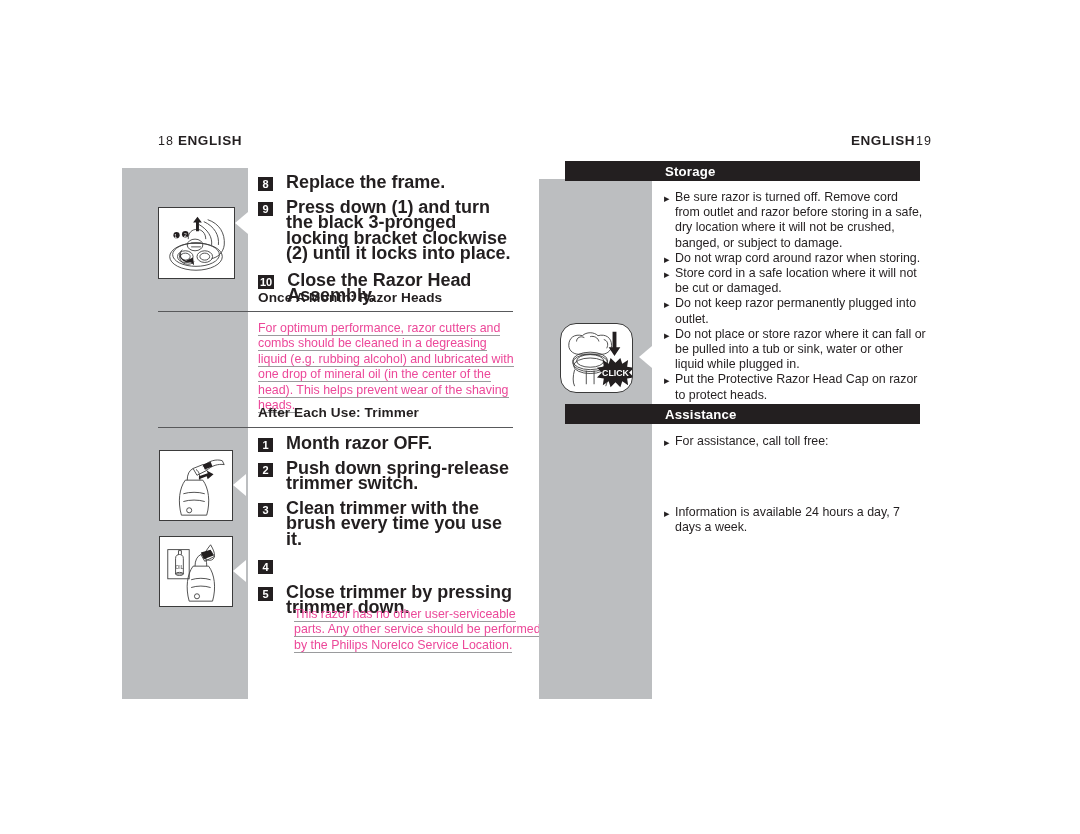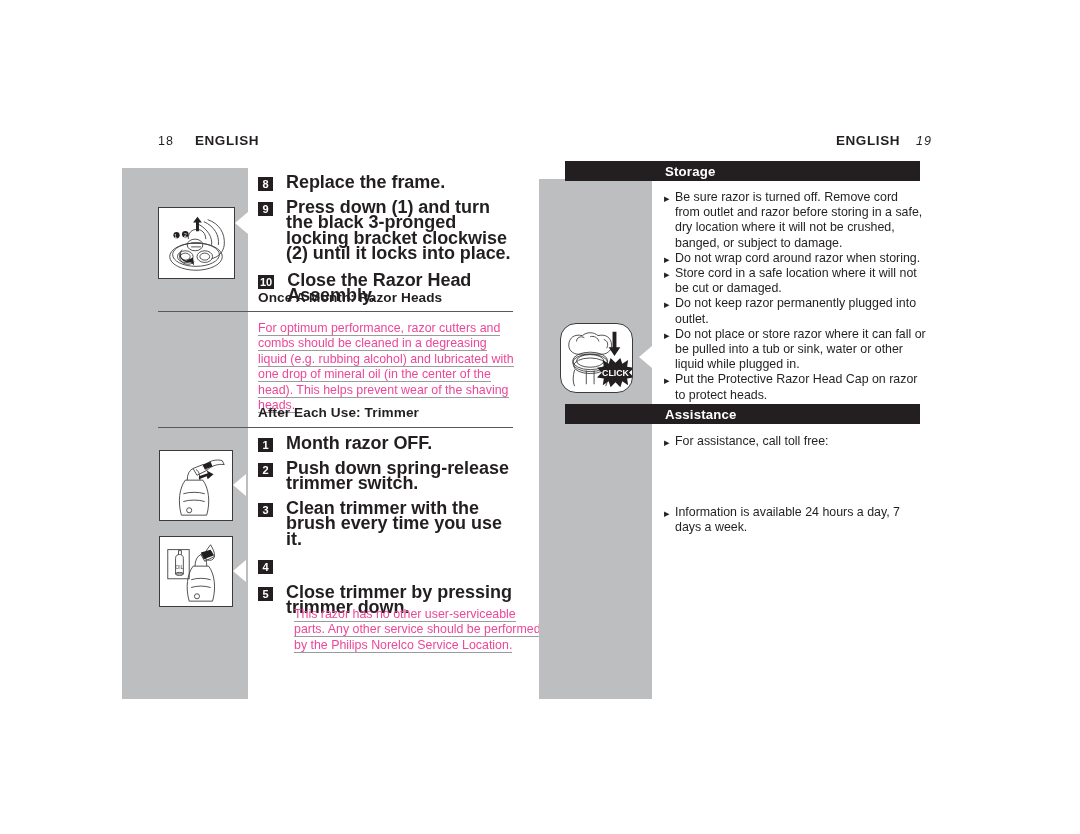--- a/index.html
+++ b/index.html
@@ -37,23 +37,23 @@
     font-size: 12.5px;
     color: #231f20;
     letter-spacing: 1px;
   }
   .runhead .word {
     font-weight: bold;
     font-size: 13.5px;
     letter-spacing: 0.6px;
   }
   .runhead-left  { left: 158px; }
-  .runhead-left .folio { margin-right: 21px; }
+  .runhead-left .folio { margin-right: 4px; }
   .runhead-right { right: 148px; }
-  .runhead-right .folio { margin-left: 16px; font-style: italic; }
+  .runhead-right .folio { margin-left: 1px; }
 
   
   .greycol {
     position: absolute;
     background: #bcbec0;
   }
   .greycol-left  { left: 122px; top: 168px; width: 126px; height: 531px; }
   .greycol-right { left: 539px; top: 179px; width: 113px; height: 520px; }
 
   

